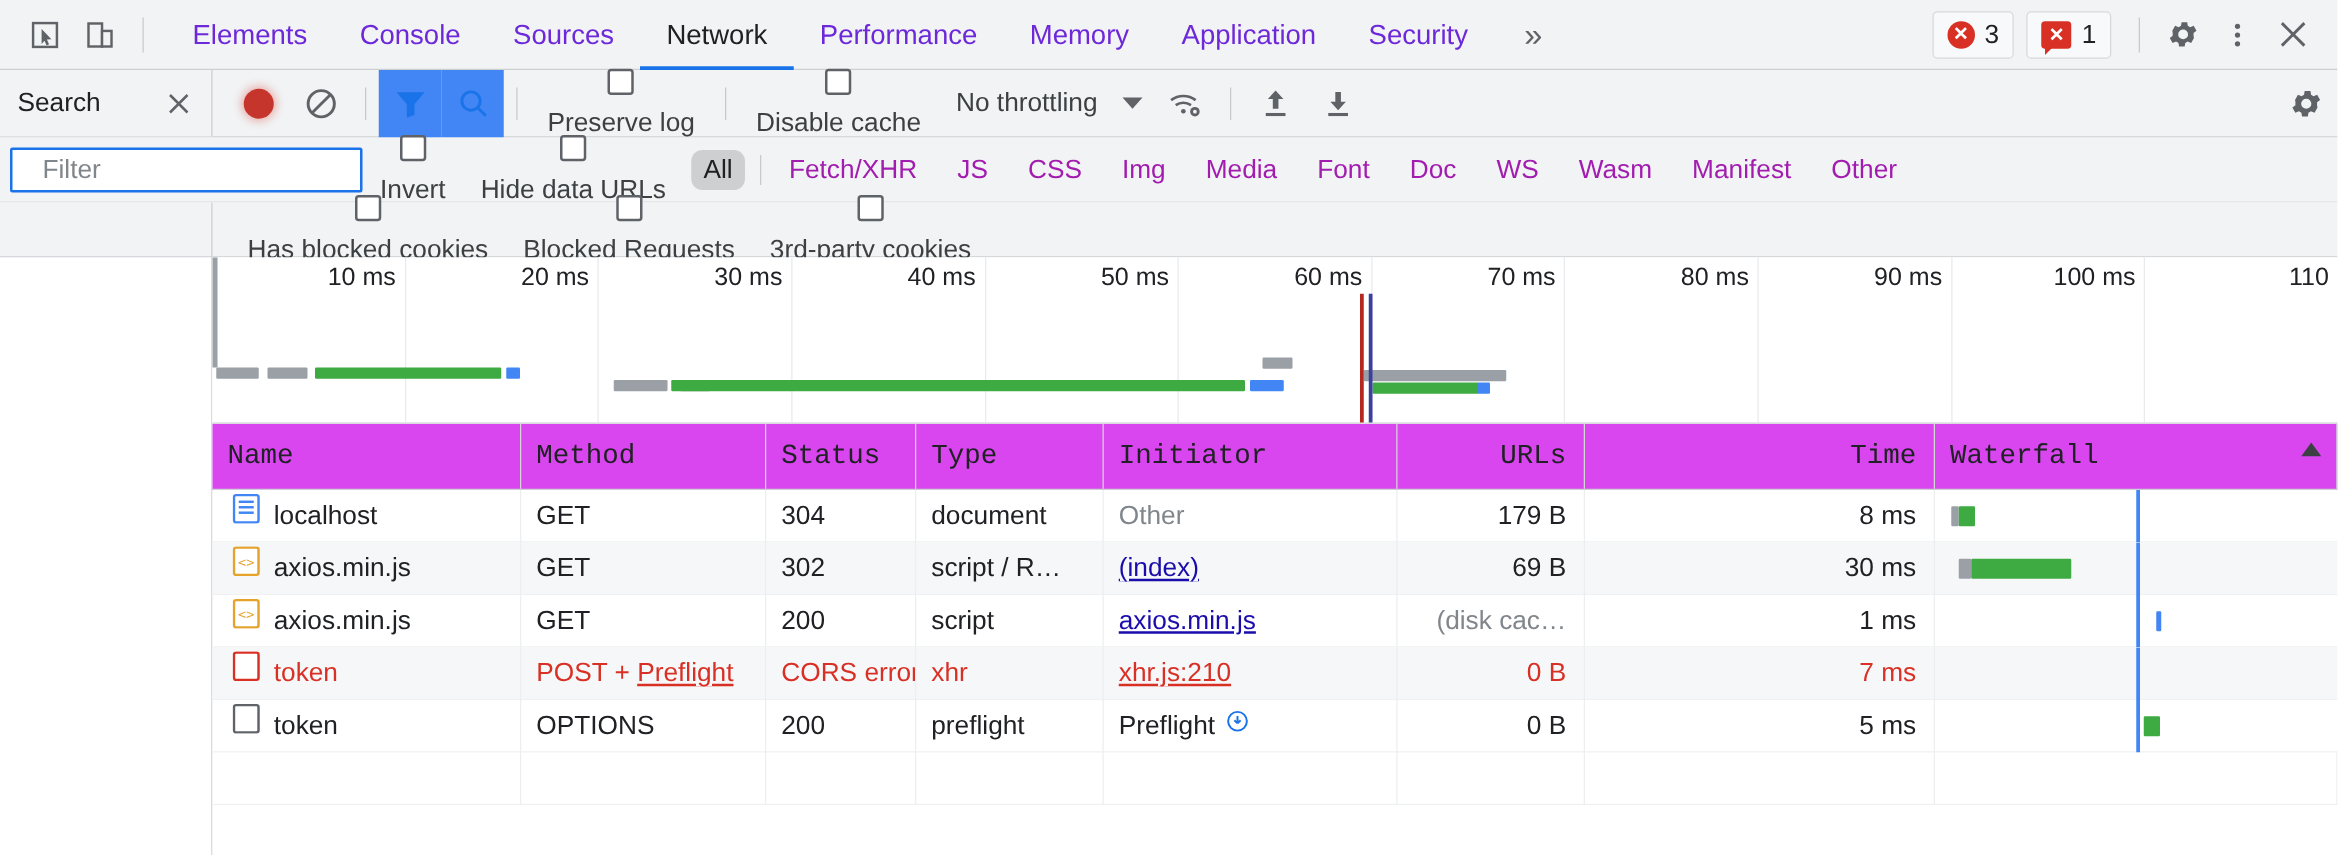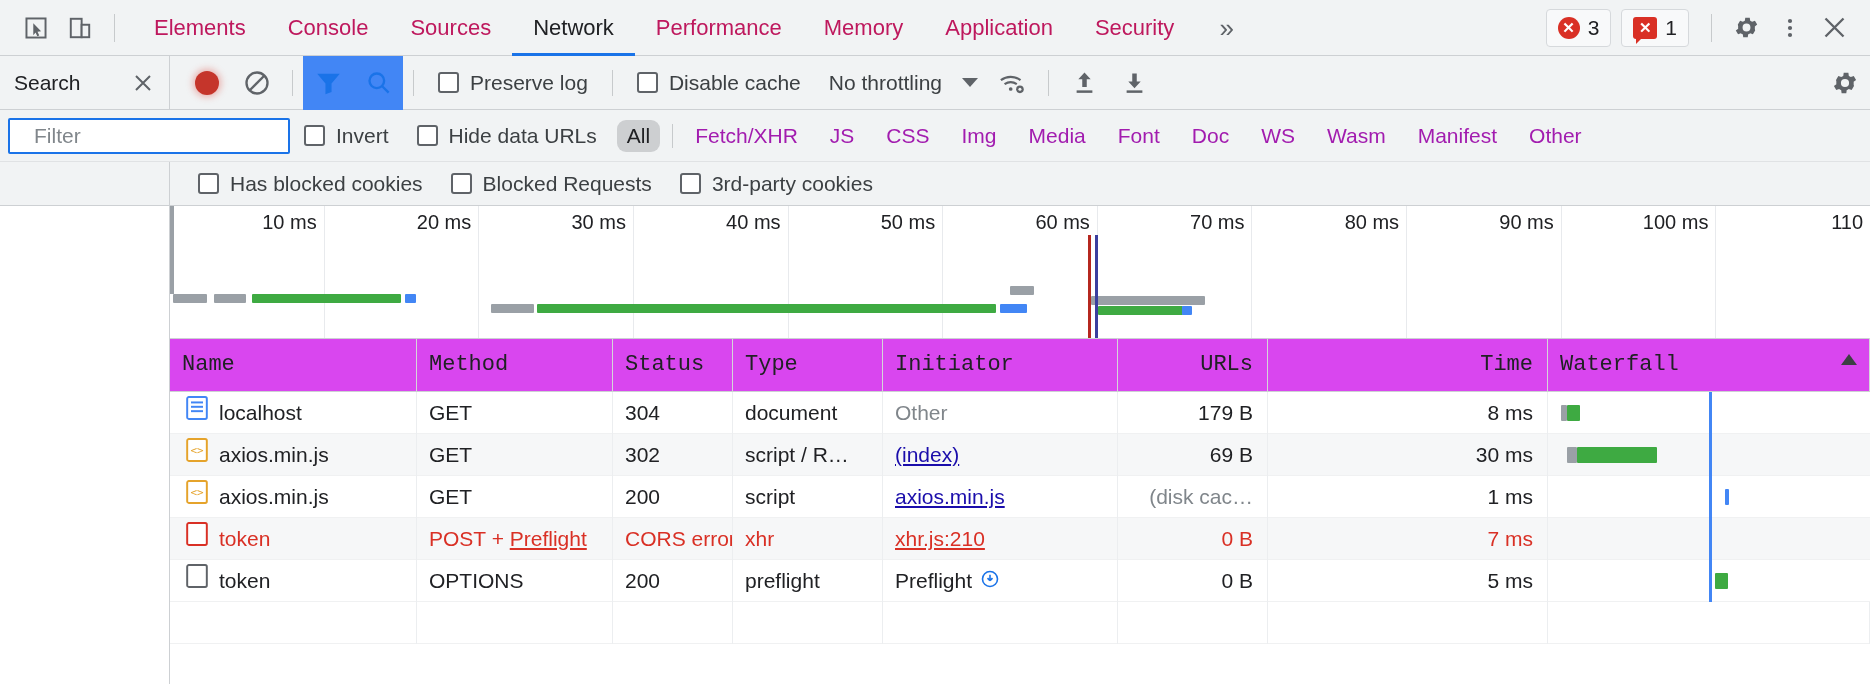--- a/index.html
+++ b/index.html
@@ -19,21 +19,21 @@
     padding-left: 14px;
   }
   .icon-btn {
     width: 44px; height: 44px; display:flex; align-items:center; justify-content:center;
     color: #5f6368; flex: 0 0 auto;
   }
   .vsep { width:1px; height:28px; background:#c7cacc; margin:0 12px; flex:0 0 auto; }
   .tabs { display:flex; align-items:center; height:56px; margin-left: 6px;}
   .tab {
     padding: 0 21px; height: 56px; line-height: 56px; font-size: 22px;
-    color: #be185d; white-space: nowrap; position: relative;
+    color: #6d28d9; white-space: nowrap; position: relative;
   }
   .tab.active { color: #202124; }
   .tab.active::after {
     content:""; position:absolute; left:0; right:0; bottom:0; height:3px; background:#1a73e8;
   }
   .tab.more { font-size:26px; padding: 0 24px; color:#5f6368; }
   .tabbar-right { margin-left:auto; display:flex; align-items:center; padding-right: 14px; }
   .badge {
     display:flex; align-items:center; gap:8px; height:38px; padding:0 11px;
     border:1px solid #d6d9dc; border-radius:4px; background:#f8f9fa; margin-right:10px;
@@ -64,21 +64,21 @@
     border-right:1px solid #cdd0d3; padding-left:14px; background:#f1f3f4;
     position:relative;
   }
   .search-pane-head .lbl { font-size:21px; color:#202124; }
   .search-pane-head .x { margin-left:auto; margin-right:14px; color:#5f6368; display:flex; }
   .netbar { flex:1; display:flex; align-items:center; padding-left:12px; }
   .rec-dot { width:24px; height:24px; border-radius:50%; background:#c5352b; box-shadow:0 0 7px 2px rgba(217,48,37,.35); }
   .tb-icon { width:50px; height:54px; display:flex; align-items:center; justify-content:center; color:#5f6368; }
   .tb-icon.blue { color:#1a73e8; }
   .tb-sep { width:1px; height:26px; background:#c7cacc; margin:0 10px; }
-  .cb-item { display:flex; align-items:center; gap:11px; padding:0 14px; font-size:21px; color:#3c4043; white-space:nowrap; }
+  .cb-item { display:flex; align-items:center; gap:11px; padding:0 14px; font-size:21px; color:#3c4043; white-space:nowrap;flex-direction:column; }
   .cbox { width:21px; height:21px; border:2px solid #5f6368; border-radius:3px; background:#fff; flex:0 0 auto; }
   .select {
     display:flex; align-items:center; gap:20px; font-size:21px; color:#3c4043;
     padding: 0 10px 0 14px; white-space:nowrap;
   }
   .caret { width:0;height:0;border-left:8px solid transparent;border-right:8px solid transparent;border-top:9px solid #5f6368; }
   .gear-right { margin-left:auto; }
 
   
   .row3 {

